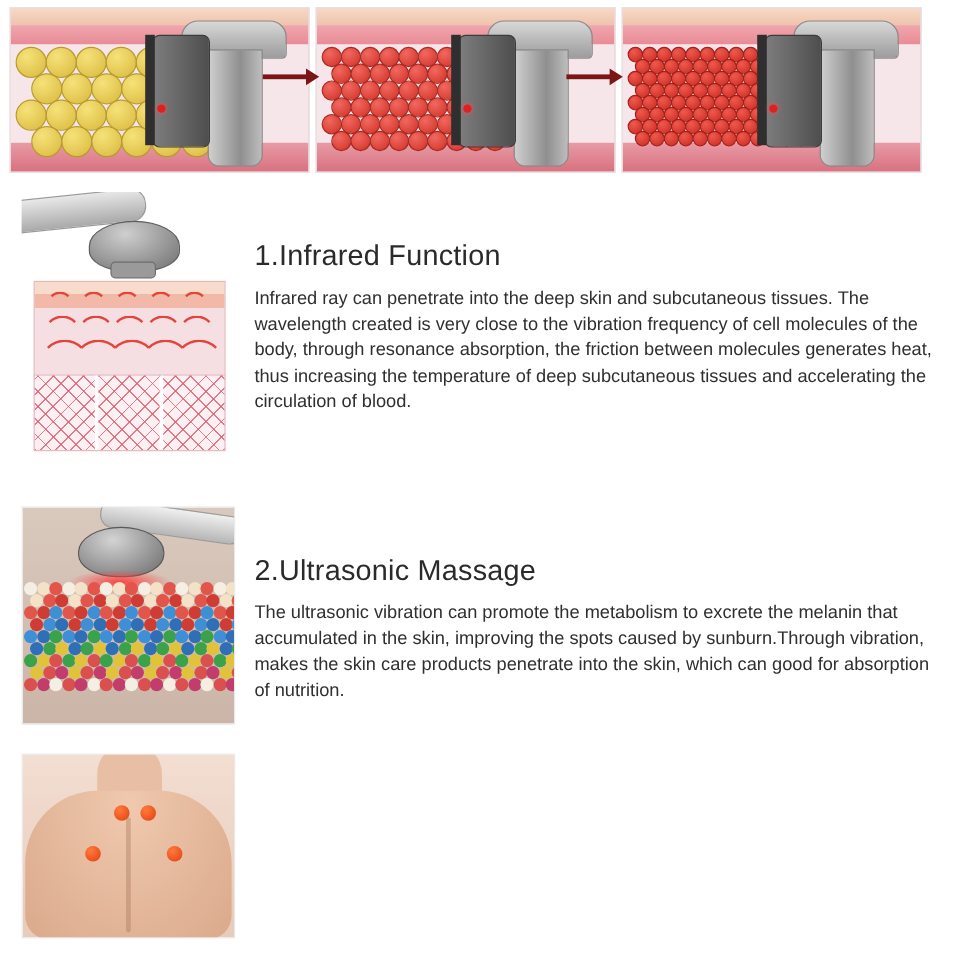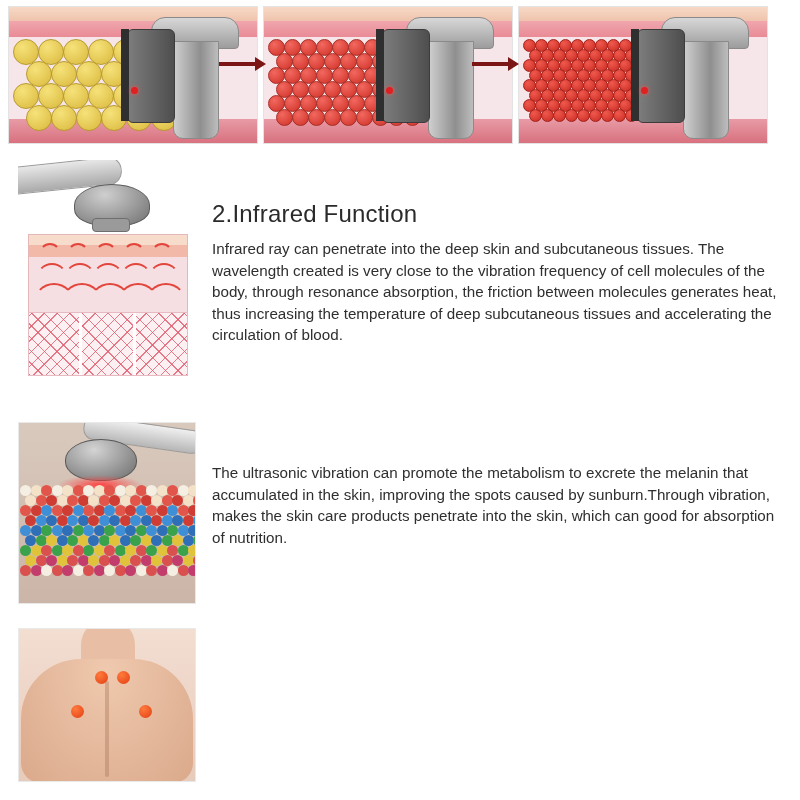--- a/index.html
+++ b/index.html
@@ -511,21 +511,21 @@
           <div class="ir-wave" style="width: 38px; height: 38px; left: 116px; top: 48px;"></div>
         </div>
     </div>
     <div class="ir-cross">
       <div class="mesh"></div>
       <div class="pillar" style="left:50px"></div>
       <div class="pillar" style="left:104px"></div>
     </div>
   </div>
   <div class="sec-body">
-    <h2 class="sec-title">2.Infrared Function</h2>
+    <h2 class="sec-title">1.Infrared Function</h2>
     <p class="sec-text">Infrared ray can penetrate into the deep skin and subcutaneous tissues. The wavelength created is very close to the vibration frequency of cell molecules of the body, through resonance absorption, the friction between molecules generates heat, thus increasing the temperature of deep subcutaneous tissues and accelerating the circulation of blood.</p>
   </div>
 </div>
 
 <div class="section" id="sec2">
   <div class="sec-img">
     <div class="us-bg"></div>
     <div class="us-arm"></div>
     <div class="us-head"></div>
     <div class="us-glow"></div>
@@ -679,20 +679,21 @@
         <div class="ball" style="left: 106px; top: 80px; background: rgb(194, 61, 107);"></div>
         <div class="ball" style="left: 116.5px; top: 80px; background: rgb(245, 239, 227);"></div>
         <div class="ball" style="left: 127px; top: 80px; background: rgb(217, 80, 79);"></div>
         <div class="ball" style="left: 137.5px; top: 80px; background: rgb(194, 61, 107);"></div>
         <div class="ball" style="left: 148px; top: 80px; background: rgb(245, 239, 227);"></div>
         <div class="ball" style="left: 158.5px; top: 80px; background: rgb(217, 80, 79);"></div>
         <div class="ball" style="left: 169px; top: 80px; background: rgb(194, 61, 107);"></div>
       </div>
   </div>
   <div class="sec-body">
+    <h2 class="sec-title">2.Ultrasonic Massage</h2>
     <p class="sec-text">The ultrasonic vibration can promote the metabolism to excrete the melanin that accumulated in the skin, improving the spots caused by sunburn.Through vibration, makes the skin care products penetrate into the skin, which can good for absorption of nutrition.</p>
   </div>
 </div>
 
 <div class="section" id="sec3">
   <div class="sec-img">
     <div class="back-bg"></div>
     <div class="neck"></div>
     <div class="shoulders"></div>
     <div class="spine"></div>

